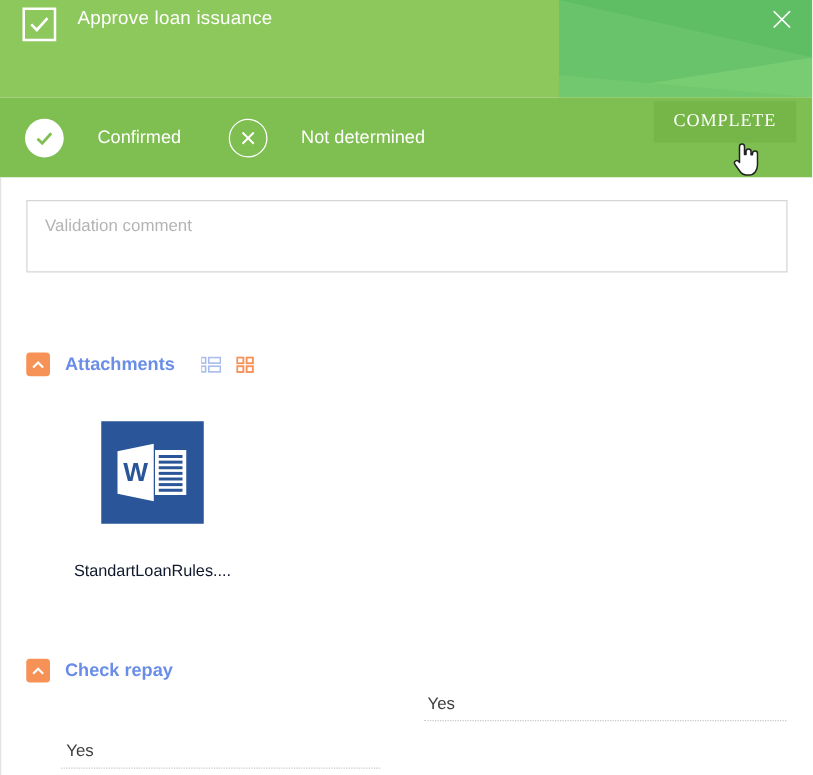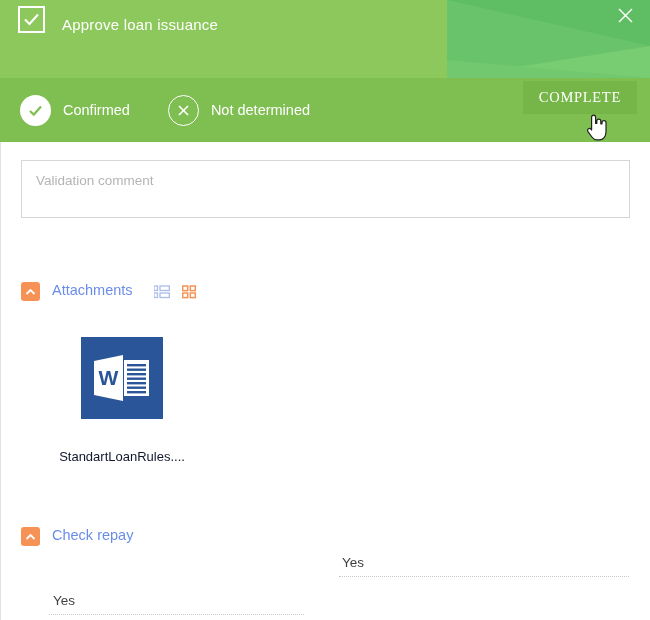--- a/index.html
+++ b/index.html
@@ -31,21 +31,21 @@
     top: 0; right: 0;
     width: 203px;
     height: 78px;
     overflow: hidden;
   }
   .header-title-wrap {
     position: absolute;
     left: 18px;
     top: 6px;
     display: flex;
-    align-items: flex-end;
+    align-items: flex-start;
     gap: 17px;
     z-index: 3;
   }
   .check-box-icon {
     width: 27px; height: 27px;
     border: 2px solid #ffffff;
     position: relative;
     flex: none;
   }
   .check-box-icon svg { position: absolute; left: 2px; top: 2px; }
@@ -70,21 +70,21 @@
     position: relative;
     height: 64px;
     background: #7fbe50;
     display: flex;
     align-items: center;
     padding-left: 20px;
   }
   .choice {
     display: flex;
     align-items: center;
-    gap: 12px;
+    gap: 27px;
     cursor: pointer;
     margin-right: 38px;
   }
   .choice-label {
     color: #ffffff;
     font-size: 14.5px;
     white-space: nowrap;
   }
   .circ {
     width: 31px; height: 31px;
@@ -140,21 +140,23 @@
     resize: none;
     outline: none;
     font-family: "Liberation Sans", sans-serif;
   }
   .comment-box::placeholder { color: #b4b4b4; }
 
   
   .section-head {
     position: absolute;
     display: flex;
+    align-items: center;
     gap: 12px;
+    font-weight: bold;
   }
   .collapse-chev {
     width: 19px; height: 19px;
     background: #f79256;
     border-radius: 3px;
     display: flex; align-items: center; justify-content: center;
     cursor: pointer;
     flex: none;
   }
   .section-title {

